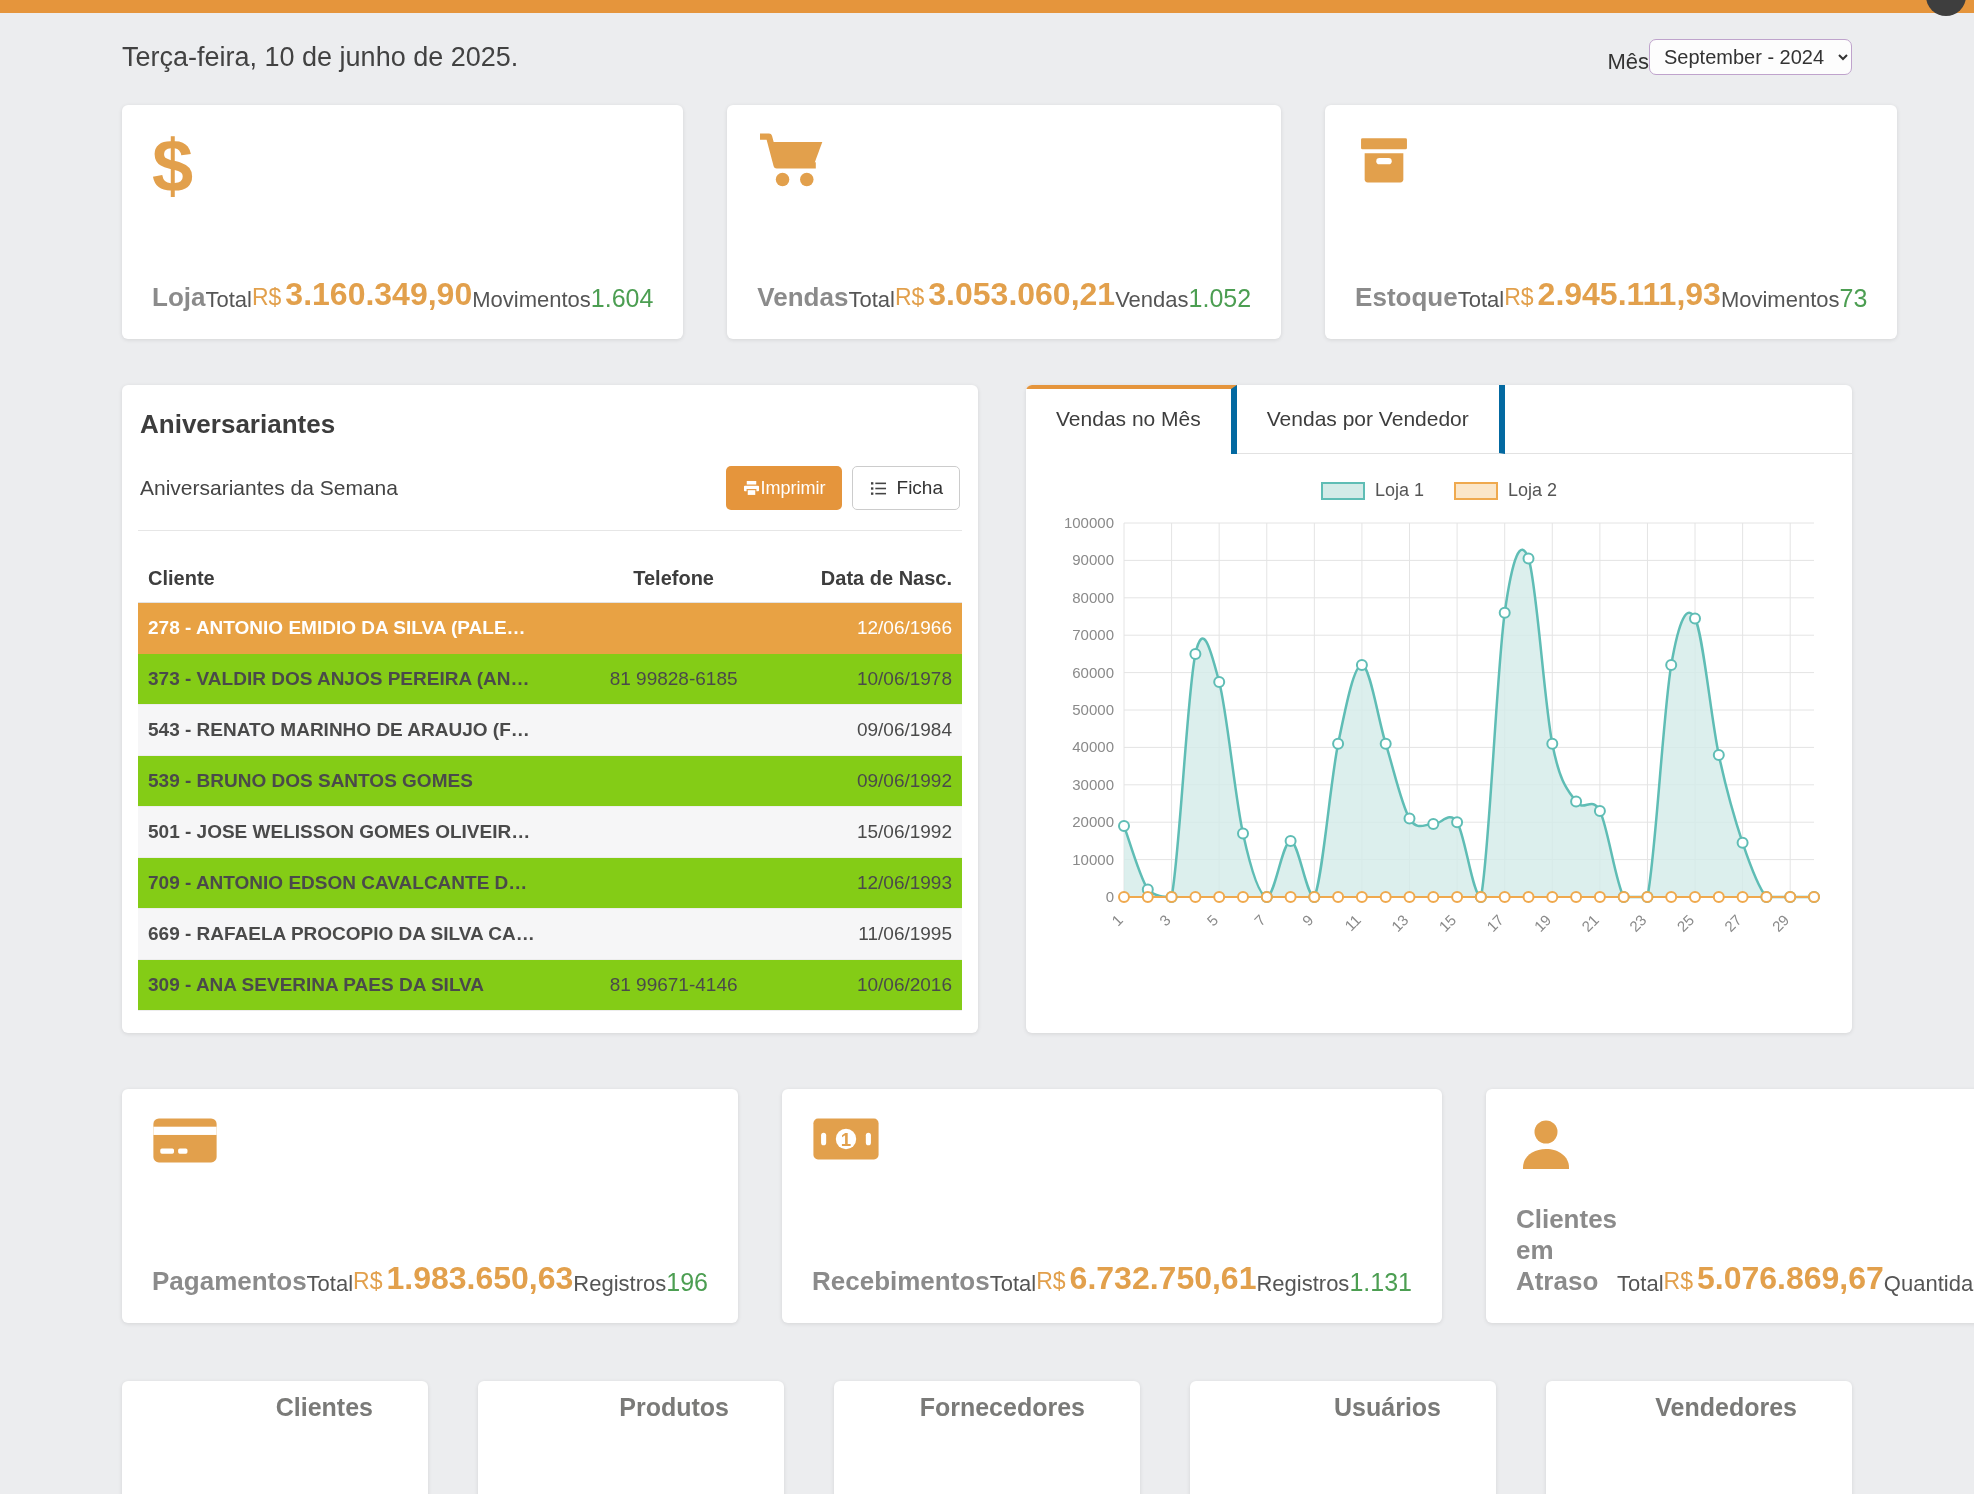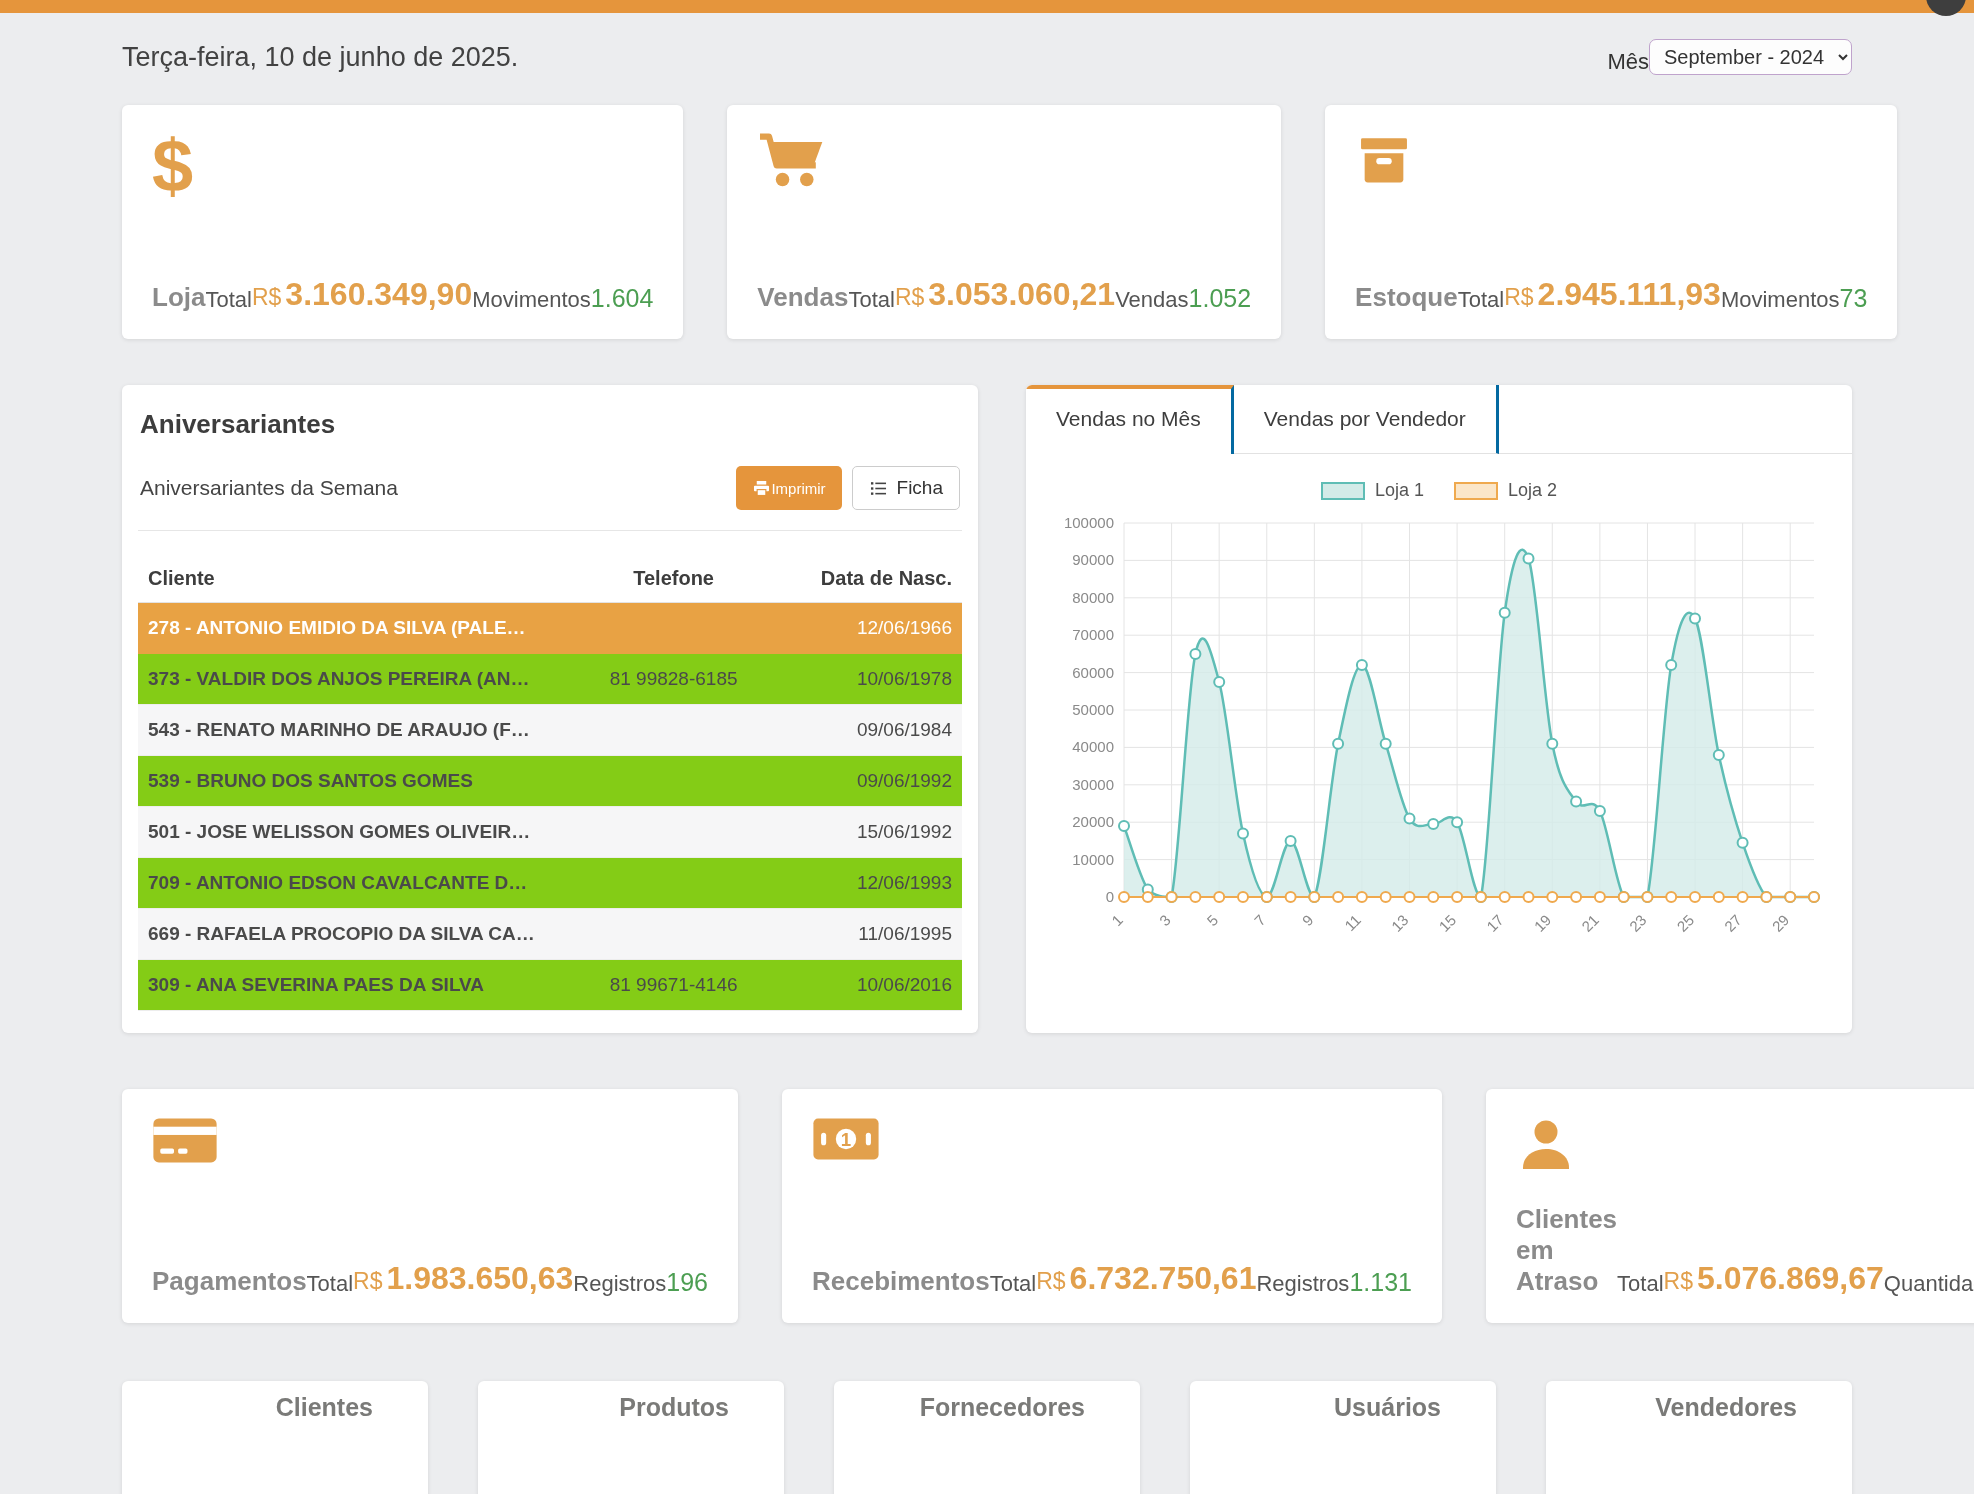--- a/index.html
+++ b/index.html
@@ -45,40 +45,40 @@
   .total-value .amount{font-size:32px;font-weight:700}
   .count-label{font-size:22px;color:#555;margin-top:18px}
   .count-value{font-size:25px;color:var(--green);margin-top:8px}
   
   .middle-row{display:flex;gap:48px;margin-top:46px;align-items:flex-start}
   .bday-card{width:856px;background:#fff;border-radius:6px;box-shadow:var(--card-shadow);padding:24px 16px;height:648px;overflow:hidden}
   .bday-title{font-size:26px;font-weight:700;color:#3D3D3D;margin:0 0 0 2px}
   .bday-sub-row{display:flex;justify-content:space-between;align-items:center;margin-top:26px;padding:0 2px 20px 2px;border-bottom:1px solid #E6E6E6}
   .bday-subtitle{font-size:21px;color:#444}
   .bday-buttons{display:flex;gap:10px}
-  .btn-imprimir{display:flex;align-items:center;gap:0;background:var(--orange);color:#fff;border:none;border-radius:5px;font-size:15px;font-family:inherit;padding:10px 16px;cursor:pointer}
+  .btn-imprimir{display:flex;align-items:center;gap:0;background:var(--orange);color:#fff;border:none;border-radius:5px;font-size:18px;font-family:inherit;padding:10px 16px;cursor:pointer}
   .btn-ficha{display:flex;align-items:center;gap:9px;background:#fff;color:#333;border:1px solid #CCC;border-radius:5px;font-size:19px;font-family:inherit;padding:10px 16px;cursor:pointer}
   .bday-table{width:100%;border-collapse:collapse;margin-top:24px}
   .bday-table th{font-size:20px;font-weight:700;color:#3D3D3D;padding:12px 10px;border-bottom:1px solid #E3E3E3}
   .th-cliente{text-align:left}
   .th-tel{text-align:center}
   .th-date{text-align:right}
   .bday-table td{font-size:19px;font-weight:700;color:#4A4A4A;padding:14px 10px;border-bottom:1px solid #EDEDED;white-space:nowrap}
   .c-cliente{text-align:left;width:52%}
   .c-tel{text-align:center;width:26%;font-weight:400 !important;color:#3F3F3F}
   .c-date{text-align:right;width:22%;font-weight:400 !important;color:#3F3F3F}
   .bday-table tbody tr{background:#84cc16}
   .bday-table tbody tr:nth-child(odd):not(.highlighted){background:#F6F6F7}
   .bday-table tbody tr.highlighted{background:#E8A244}
   .bday-table tbody tr.highlighted td{color:#fff !important;border-bottom-color:#E8A244}
   
   .chart-card{flex:1;background:#fff;border-radius:6px;box-shadow:var(--card-shadow);height:648px;overflow:hidden}
   .tabbar{display:flex;align-items:stretch}
   .tabs{display:flex}
-  .tab{padding:22px 30px;font-size:21px;color:#3D3D3D;background:#fff;cursor:pointer;border-bottom:1px solid #E2E2E2;border-right:3px solid #0369a1}
+  .tab{padding:22px 30px;font-size:21px;color:#3D3D3D;background:#fff;cursor:pointer;border-bottom:1px solid #E2E2E2;border-right:6px solid #0369a1}
   .tab.active{border-top:4px solid var(--orange);border-bottom:none;padding-top:18px}
   .tab-fill{flex:1;border-bottom:1px solid #E2E2E2}
   .chart-body{padding:0 12px}
   .legend{display:flex;justify-content:center;gap:30px;margin-top:26px}
   .legend-item{display:flex;align-items:center;gap:10px;font-size:18px;color:#555;cursor:pointer}
   .swatch{width:44px;height:18px;border:2px solid;display:inline-block}
   .chart-svg-wrap{margin-top:6px}
   .ylab,.xlab{font-size:15px;fill:#8A8A8A;font-family:"Liberation Sans","DejaVu Sans",sans-serif}
   
   .footer-row{display:flex;gap:50px;margin-top:58px}

